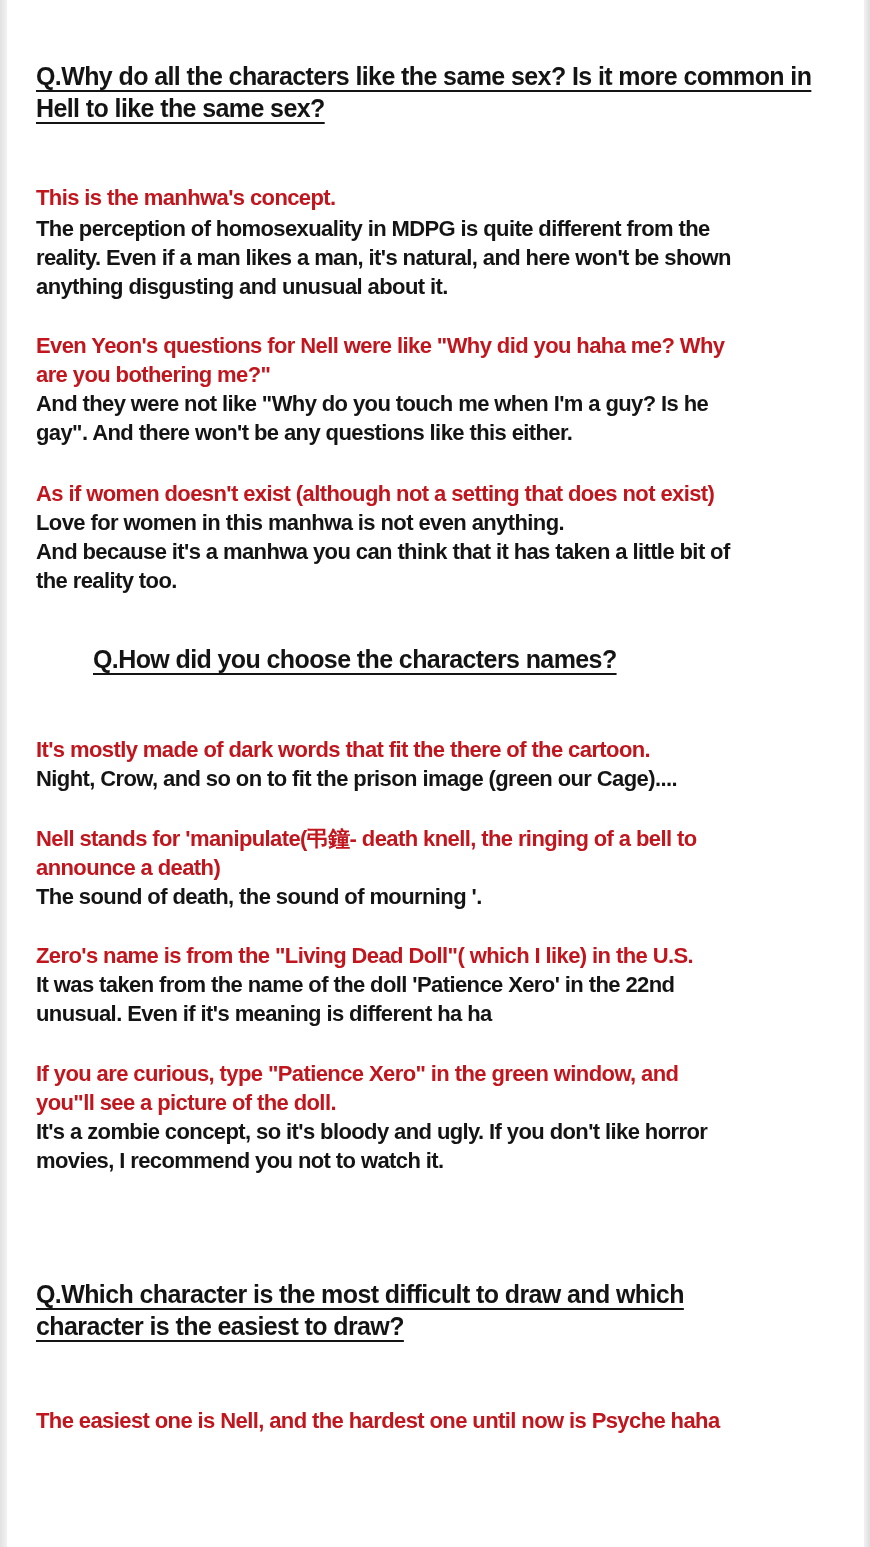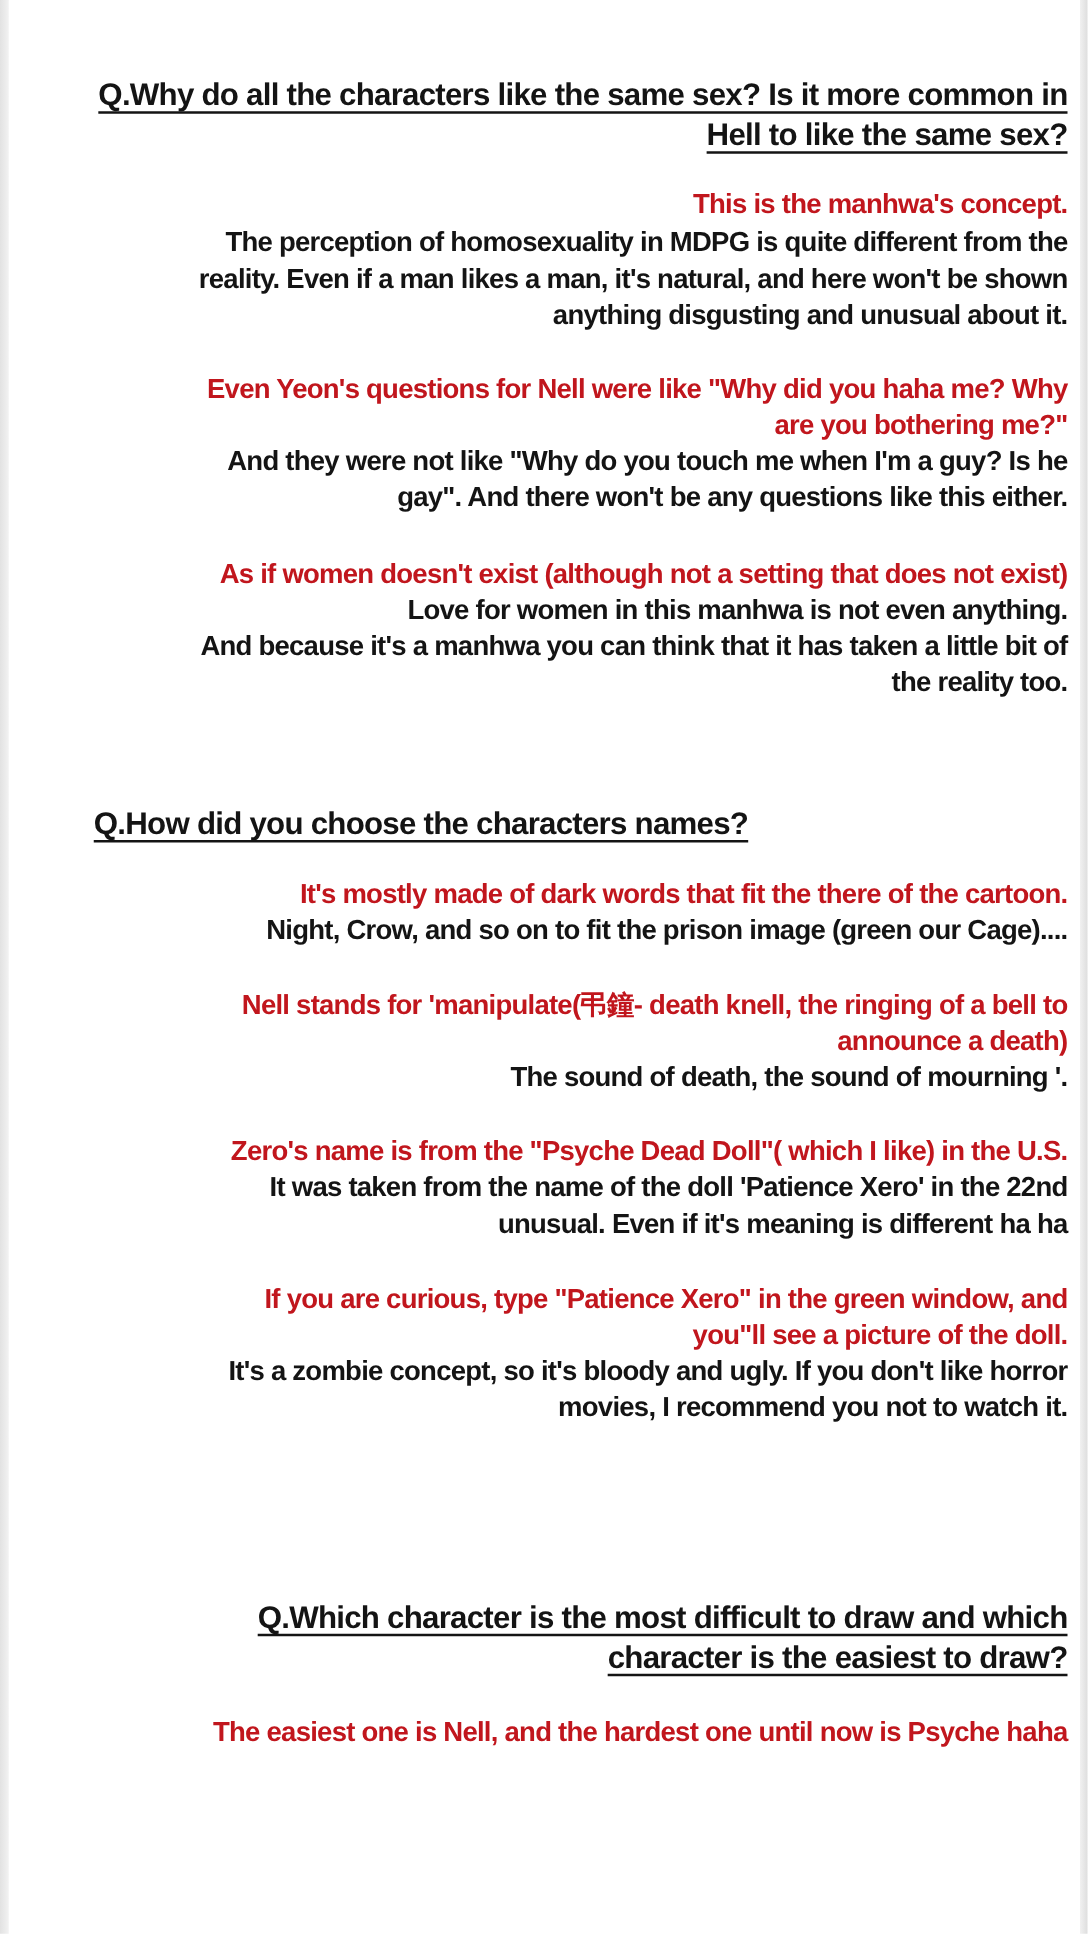--- a/index.html
+++ b/index.html
@@ -6,34 +6,34 @@
   body{
     width:870px;height:1547px;position:relative;overflow:hidden;
     background:#ffffff;
     font-family:"Liberation Sans",sans-serif;
   }
   .edge{position:absolute;top:0;bottom:0;}
   .edge-left{left:0;width:7px;background:linear-gradient(to right,#e2e2e2,#f2f2f2);}
   .edge-right{right:0;width:6px;background:linear-gradient(to left,#dedede,#f1f1f1);}
   .block{
     position:absolute;left:36px;right:16px;
-    text-align:right;
+    text-align:left;
     white-space:pre-line;
     font-weight:700;
     letter-spacing:-0.6px;
   }
-  .body-text{font-size:22px;line-height:29px;color:var(--black,#141414);}
+  .body-text{font-size:22px;line-height:29px;color:var(--black,#141414);margin-top:35px;}
   .red{color:var(--red,#c1161d);}
   .heading{
     font-size:25px;line-height:32px;color:var(--black,#141414);
     text-decoration:underline;
     text-decoration-thickness:1.5px;
     text-underline-offset:5px;
   }
-  .heading-left{left:75px;right:auto;text-align:left;}
+  .heading-left{left:93px;right:auto;text-align:left;}
 </style>
 </head>
 <body>
 
 <div class="edge edge-left"></div>
 <div class="edge edge-right"></div>
 
 <div>
 
   <div class="block heading" style="top:60px">Q.Why do all the characters like the same sex? Is it more common in
@@ -61,21 +61,21 @@
 
   <div class="block body-text red" style="top:700px">It's mostly made of dark words that fit the there of the cartoon.</div>
 
   <div class="block body-text" style="top:729px">Night, Crow, and so on to fit the prison image  (green our Cage)....</div>
 
   <div class="block body-text red" style="top:789px">Nell stands for  'manipulate(弔鐘- death knell, the ringing of a bell to
 announce a death)</div>
 
   <div class="block body-text" style="top:847px">The sound of death, the sound of mourning '.</div>
 
-  <div class="block body-text red" style="top:906px">Zero's name is from the "Psyche Dead Doll"( which I like) in the U.S.</div>
+  <div class="block body-text red" style="top:906px">Zero's name is from the "Living Dead Doll"( which I like) in the U.S.</div>
 
   <div class="block body-text" style="top:935px">It was taken from the name of the doll 'Patience Xero' in the 22nd
 unusual. Even if it's meaning is different ha ha</div>
 
   <div class="block body-text red" style="top:1024px">If you are curious,  type "Patience  Xero" in the green window, and
 you"ll see a picture of the doll.</div>
 
   <div class="block body-text" style="top:1082px">It's a zombie concept, so it's bloody and ugly. If you don't like horror
 movies, I recommend you not to watch it.</div>
 

